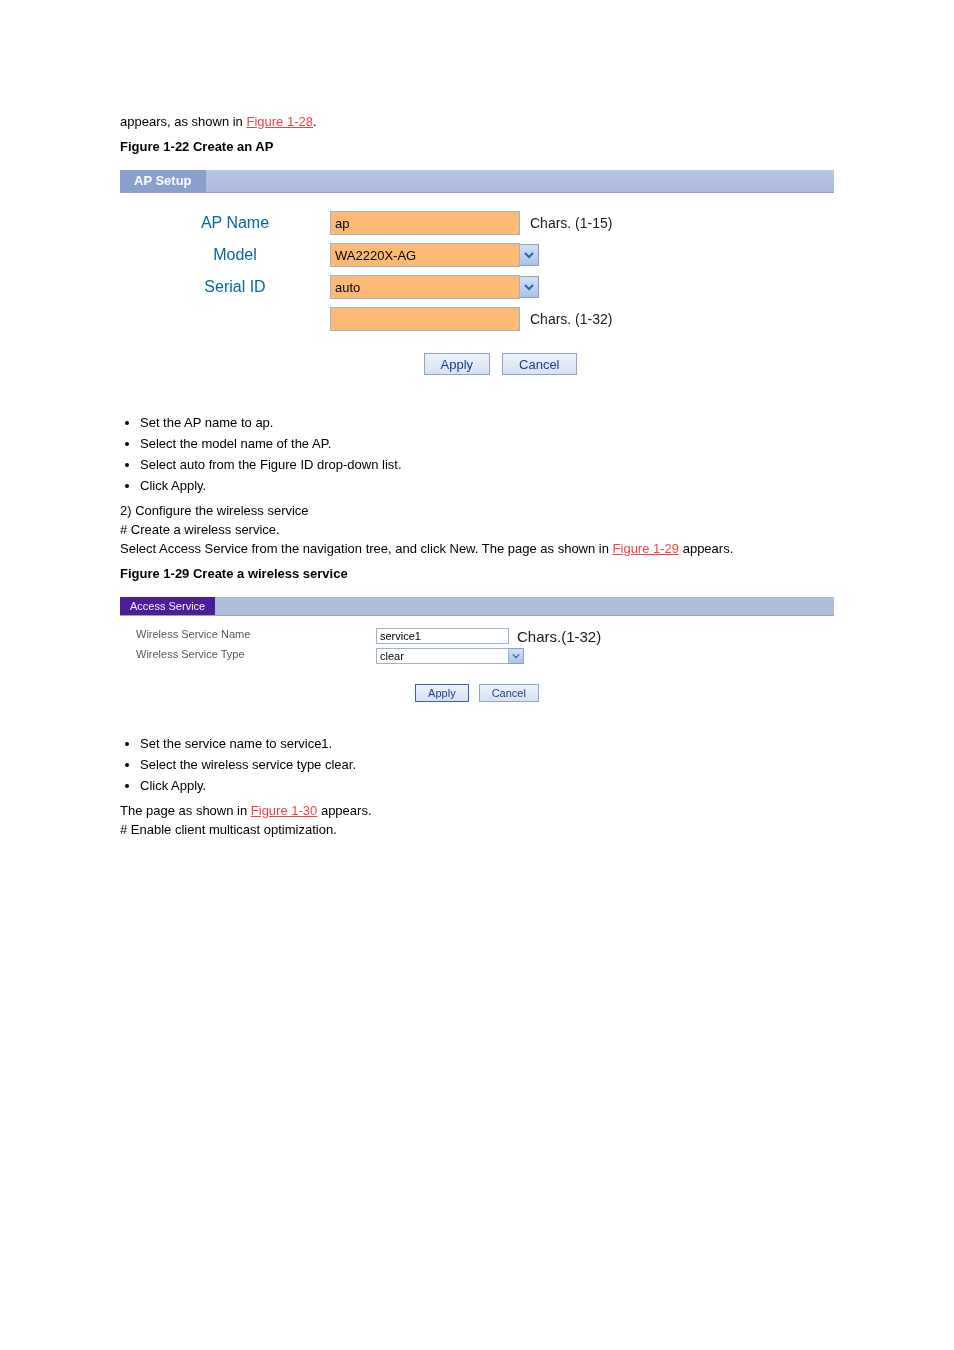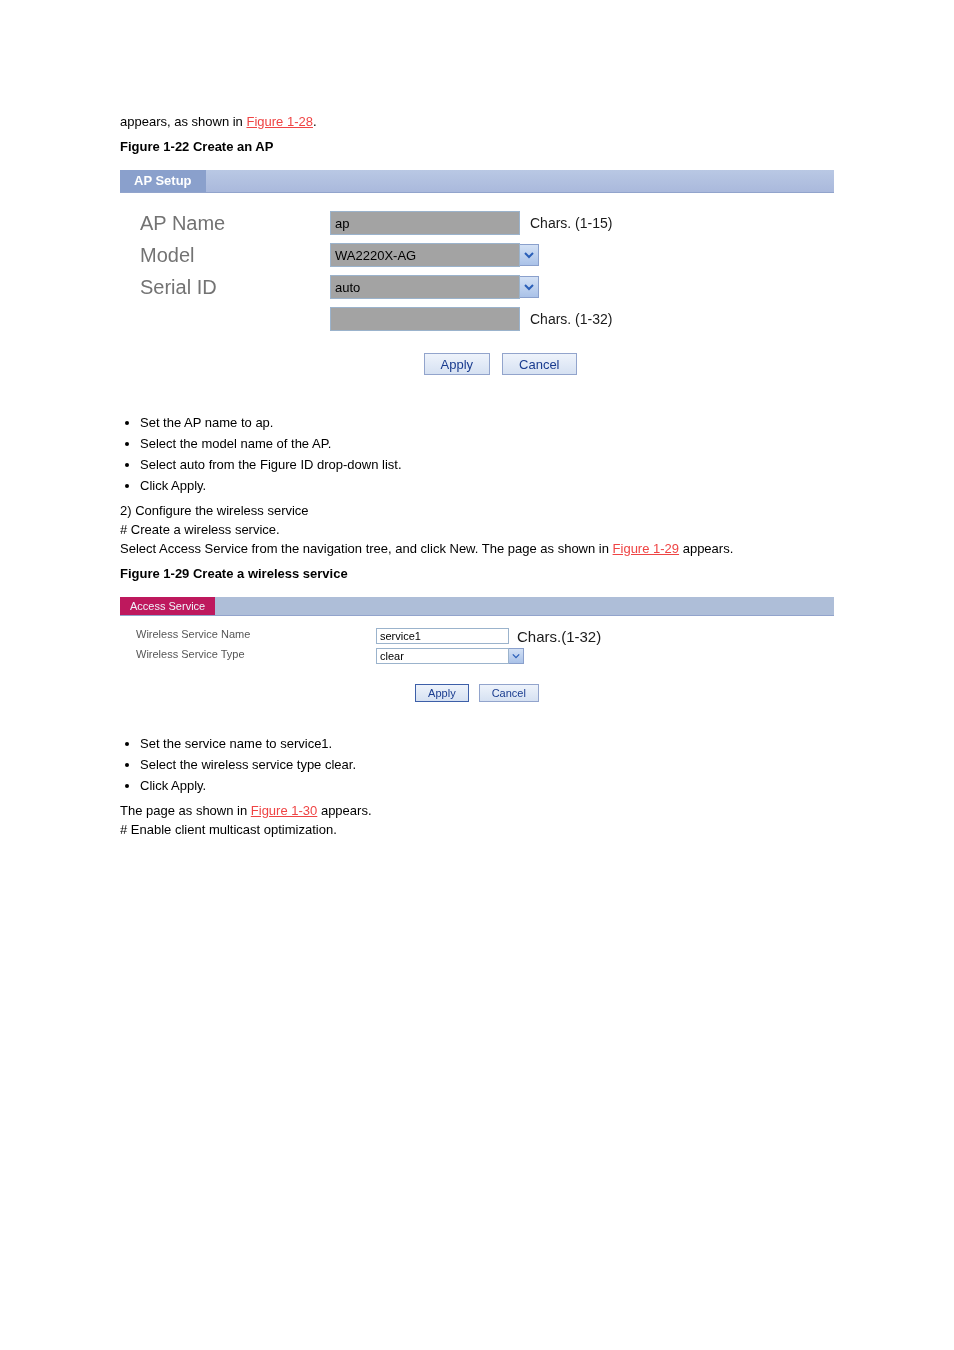--- a/index.html
+++ b/index.html
@@ -42,30 +42,31 @@
   }
   .form-area1 { padding: 14px 10px 20px 10px; }
   .form-row1 {
     display: flex;
     align-items: center;
     height: 32px;
   }
   .form-row1 .lbl1 {
     width: 190px;
     padding-left: 10px;
-    color: #737373;
-    font-size: 20px;
+    color: #0369a1;
+    font-size: 16px;
+    text-align: center;
   }
   .txtinput1 {
     width: 180px;
     height: 20px;
     border: 1px solid #9bb3cc;
     padding: 1px 4px;
     font-size: 13px;
-    background: #a3a3a3;
+    background: #fdba74;
     color: #000;
   }
   .sel1 { position: relative; }
   .sel-arrow {
     display: inline-flex;
     align-items: center;
     justify-content: center;
     width: 18px;
     height: 20px;
     background: linear-gradient(#d3e1f5, #aac2e8);
@@ -97,21 +98,21 @@
   .tab-bar2 {
     height: 18px;
     background: #aebed8;
     border-bottom: 1px solid #92a4cc;
   }
   .tab2 {
     display: inline-block;
     height: 18px;
     line-height: 18px;
     padding: 0 10px;
-    background: #be185d;
+    background: #4c1d95;
     color: #f0f4fc;
     font-size: 11px;
   }
   .form-area2 { padding: 12px 10px 14px 10px; }
   .form-row2 {
     display: flex;
     height: 20px;
   }
   .form-row2 .lbl2 {
     width: 240px;

